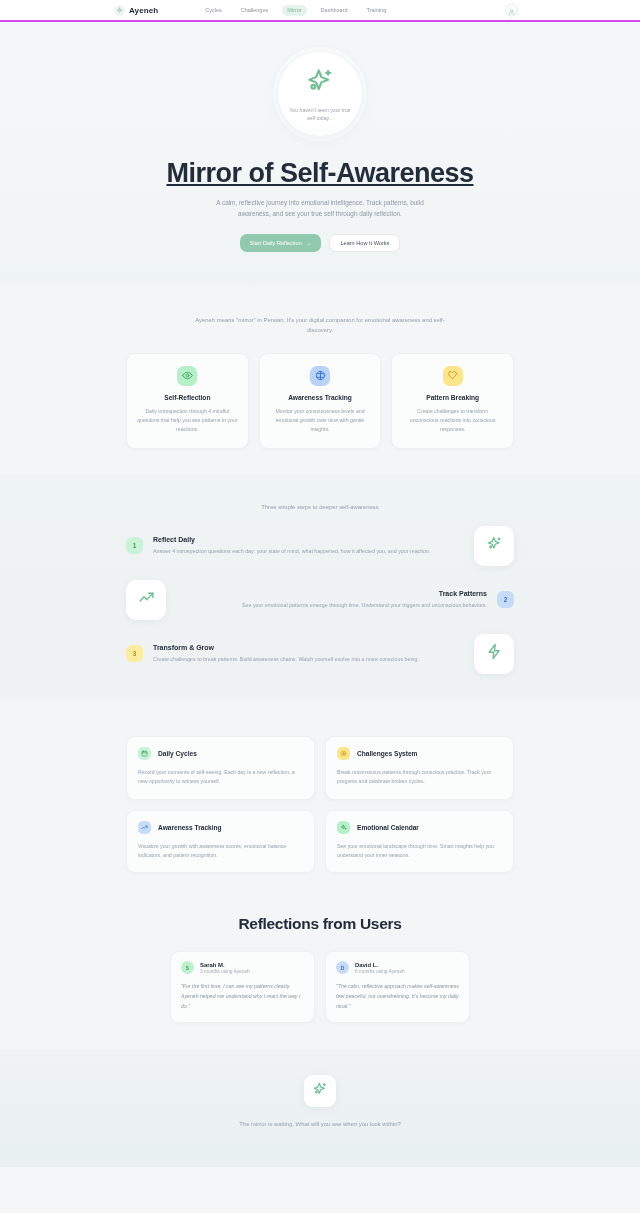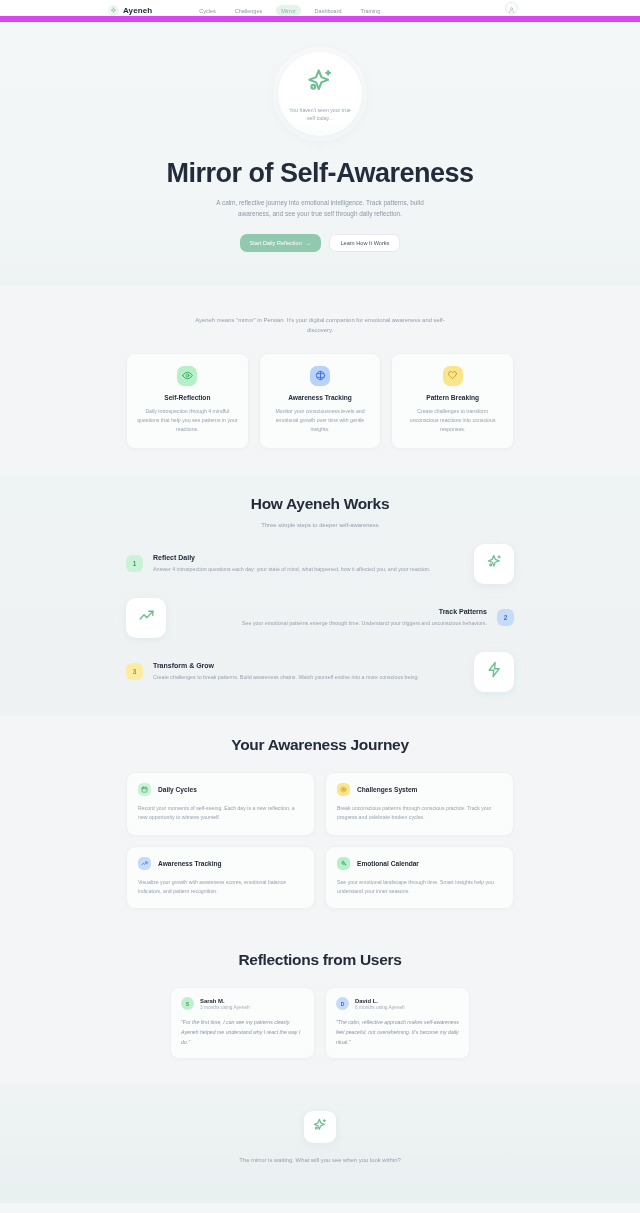--- a/index.html
+++ b/index.html
@@ -9,24 +9,24 @@
     background: #f4f6f7;
     color: #2b3440;
     -webkit-font-smoothing: antialiased;
   }
   .page { width: 640px; position: relative; overflow: hidden; }
 
   
   .topbar {
     height: 22px;
     background: #ffffff;
-    border-bottom: 6px solid #d946ef;
+    border-bottom: 2px solid #d946ef;
     display: flex;
-    align-items: flex-end;
-    padding: 0 8px;
+    align-items: center;
+    padding: 0 14px;
     position: relative;
   }
   .brand { display: flex; align-items: center; gap: 4px; margin-left: 100px; }
   .brand-mark {
     width: 11px; height: 11px; border-radius: 50%;
     background: #eef6f1;
     display: flex; align-items: center; justify-content: center;
   }
   .brand-name { font-size: 8px; font-weight: bold; color: #222c3a; letter-spacing: .1px; }
   .nav { display: flex; align-items: center; gap: 9px; margin-left: 42px; }
@@ -65,21 +65,21 @@
     background: radial-gradient(circle at 50% 42%, #ffffff 55%, #f6f9f9 100%);
     box-shadow: 0 2px 14px rgba(140,165,175,.18), 0 0 0 5px rgba(255,255,255,.6);
     display: flex; flex-direction: column; align-items: center; justify-content: center;
     gap: 6px; position: relative; z-index: 2;
   }
   .mirror-caption {
     font-size: 5.2px; color: #9aa6b2; text-align: center; line-height: 1.55; width: 70px;
   }
   .hero-title {
     font-size: 27px; font-weight: bold; line-height: 1.14; text-align: center;
-    color: #232c3a; letter-spacing: -.5px; margin-top: 22px;
+    color: #232c3a; letter-spacing: -.5px; margin-top: 22px; text-decoration: underline;
   }
   .hero-sub {
     font-size: 6.4px; color: #8d98a5; text-align: center; line-height: 1.7;
     width: 226px; margin: 9px auto 0;
   }
   .hero-btns { display: flex; justify-content: center; gap: 8px; margin-top: 14px; }
   .btn {
     font-size: 5.6px; padding: 5px 10px; border-radius: 7px; border: none;
     cursor: pointer; white-space: nowrap; display: inline-flex; align-items: center; gap: 4px;
     font-family: "Liberation Sans", sans-serif;
@@ -267,21 +267,20 @@
           </div>
           <div class="feat-title">Pattern Breaking</div>
           <div class="feat-desc">Create challenges to transform unconscious reactions into conscious responses.</div>
         </div>
       </div>
     </div>
   </section>
 
   <section class="s-works">
     <div class="wrap">
-      <h2 class="h2">How Ayeneh Works</h2>
       <p class="h2-sub">Three simple steps to deeper self-awareness</p>
 
       <div class="step">
         <div class="step-num" style="background:#c9f2d6;color:#3f9e63">1</div>
         <div class="step-body">
           <div class="step-title">Reflect Daily</div>
           <div class="step-desc">Answer 4 introspection questions each day: your state of mind, what happened, how it affected you, and your reaction.</div>
         </div>
         <div class="step-visual">
           <span>
@@ -322,21 +321,20 @@
               <path d="M13 2L4.5 13H11l-1 9 8.5-11H12z"></path>
             </svg>
           </span>
         </div>
       </div>
     </div>
   </section>
 
   <section class="s-journey">
     <div class="wrap">
-      <h2 class="h2">Your Awareness Journey</h2>
 
       <div class="j-grid">
         <div class="j-card">
           <div class="j-head">
             <div class="j-icon" style="background:#c9f2d6">
               <svg width="7" height="7" viewBox="0 0 24 24" fill="none" stroke="#3f9e63" stroke-width="2.2" stroke-linecap="round" stroke-linejoin="round">
                 <rect x="3.5" y="5" width="17" height="16" rx="2.5"></rect>
                   <path d="M3.5 10h17M8 3v4M16 3v4"></path>
               </svg>
             </div>

